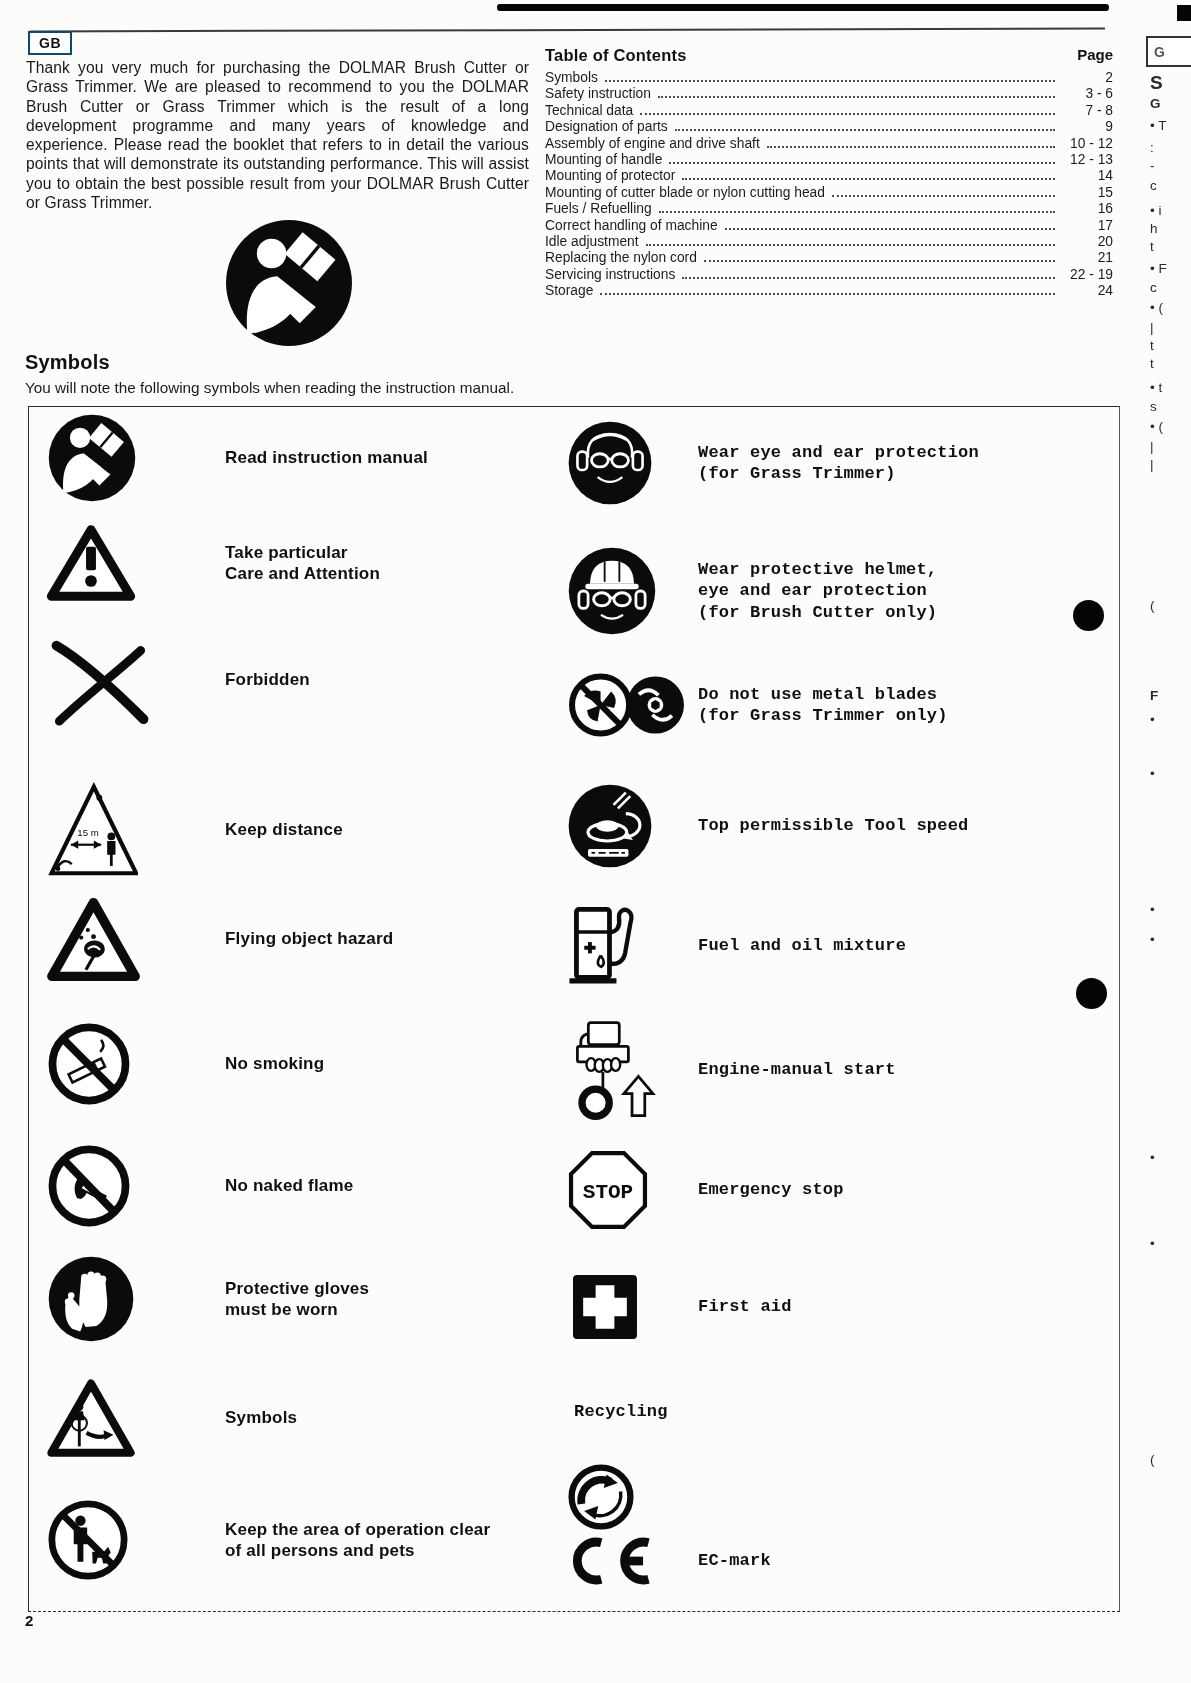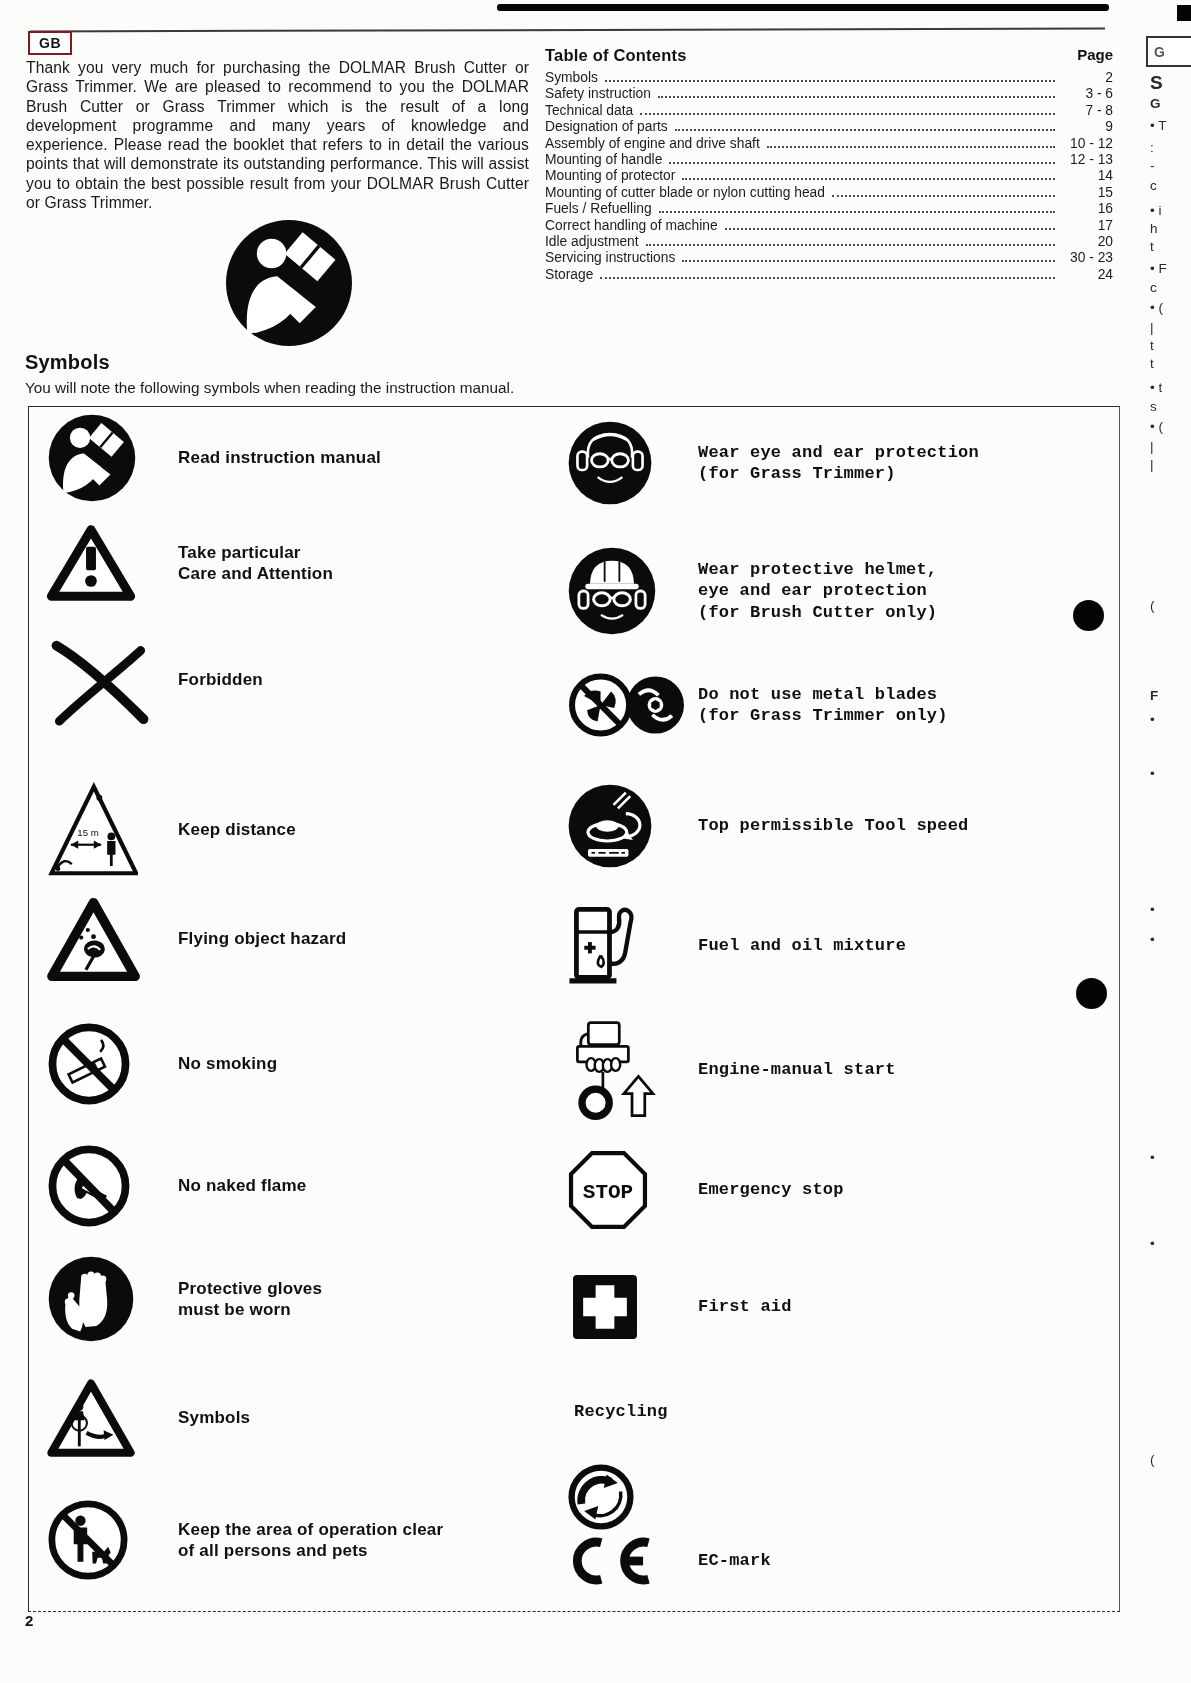--- a/index.html
+++ b/index.html
@@ -6,21 +6,21 @@
   body{width:1191px;height:1683px;overflow:hidden;position:relative;
        font-family:"Liberation Sans","DejaVu Sans",sans-serif;color:#111;}
   .page{position:absolute;left:0;top:0;width:1191px;height:1683px;background:#fcfcfa;}
   .abs{position:absolute;}
 
   
   .top-bar{left:497px;top:4px;width:612px;height:7px;background:#050505;border-radius:3px;}
   .corner-mark{left:1177px;top:5px;width:14px;height:16px;background:#050505;}
   .top-line{left:30px;top:29px;width:1075px;height:2px;background:#3a3a3a;transform:rotate(-.15deg);}
 
-  .gb-badge{left:28px;top:31px;border:2px solid #7f1d1d;background:#fff;
+  .gb-badge{left:28px;top:31px;border:2px solid #0c4a6e;background:#fff;
             padding:2px 9px;font-size:14px;font-weight:700;letter-spacing:.5px;}
 
   .intro{left:26px;top:58px;width:503px;font-size:15.6px;line-height:19.3px;
          text-align:justify;color:#191919;letter-spacing:.1px;}
 
   .big-icon{left:222px;top:216px;}
 
   
   .toc{left:545px;top:46px;width:568px;}
   .toc-head{display:flex;justify-content:space-between;align-items:flex-start;margin-bottom:5px;}
@@ -30,21 +30,21 @@
   .toc-leader{flex:1;border-bottom:2px dotted #4c4c4c;margin:0 4px 3px 7px;}
   .toc-pages{min-width:54px;text-align:right;white-space:nowrap;}
 
   .symbols-heading{left:25px;top:351px;font-size:20px;font-weight:800;letter-spacing:.2px;}
   .symbols-subtitle{left:25px;top:379px;font-size:15.3px;color:#1a1a1a;}
 
   .symbols-box{left:28px;top:406px;width:1090px;height:1204px;
                border:1.5px solid #2c2c2c;border-bottom-style:dashed;border-right-color:#555;}
 
   .sym-row{position:absolute;display:flex;align-items:center;}
-  .sym-row.left{left:46px;}
+  .sym-row.left{left:46px;gap:47px;}
   .sym-row.right{left:566px;font-family:Liberation Mono, monospace;}
   .icon-wrap{flex:0 0 124px;width:124px;display:flex;justify-content:flex-start;align-items:center;}
   .sym-label{font-size:17px;font-weight:700;line-height:21.5px;letter-spacing:.2px;color:#101010;margin-left:8px;}
   .sym-label span{display:block;white-space:nowrap;}
 
   .page-number{left:25px;top:1612px;font-size:15px;font-weight:700;}
 
   
   .scan-dot{width:31px;height:31px;border-radius:50%;background:#050505;}
   .edge-badge{left:1146px;top:36px;width:62px;height:27px;border:2px solid #333;background:#fff;
@@ -138,23 +138,28 @@
           <span class="toc-label">Correct handling of machine</span>
           <span class="toc-leader"></span>
           <span class="toc-pages">17</span>
         </div>
         <div class="toc-row">
           <span class="toc-label">Idle adjustment</span>
           <span class="toc-leader"></span>
           <span class="toc-pages">20</span>
         </div>
         <div class="toc-row">
+          <span class="toc-label">Replacing the nylon cord</span>
+          <span class="toc-leader"></span>
+          <span class="toc-pages">21</span>
+        </div>
+        <div class="toc-row">
           <span class="toc-label">Servicing instructions</span>
           <span class="toc-leader"></span>
-          <span class="toc-pages">30 - 23</span>
+          <span class="toc-pages">22 - 19</span>
         </div>
         <div class="toc-row">
           <span class="toc-label">Storage</span>
           <span class="toc-leader"></span>
           <span class="toc-pages">24</span>
         </div>
       </div>
   </div>
 
   <div class="abs symbols-heading">Symbols</div>

